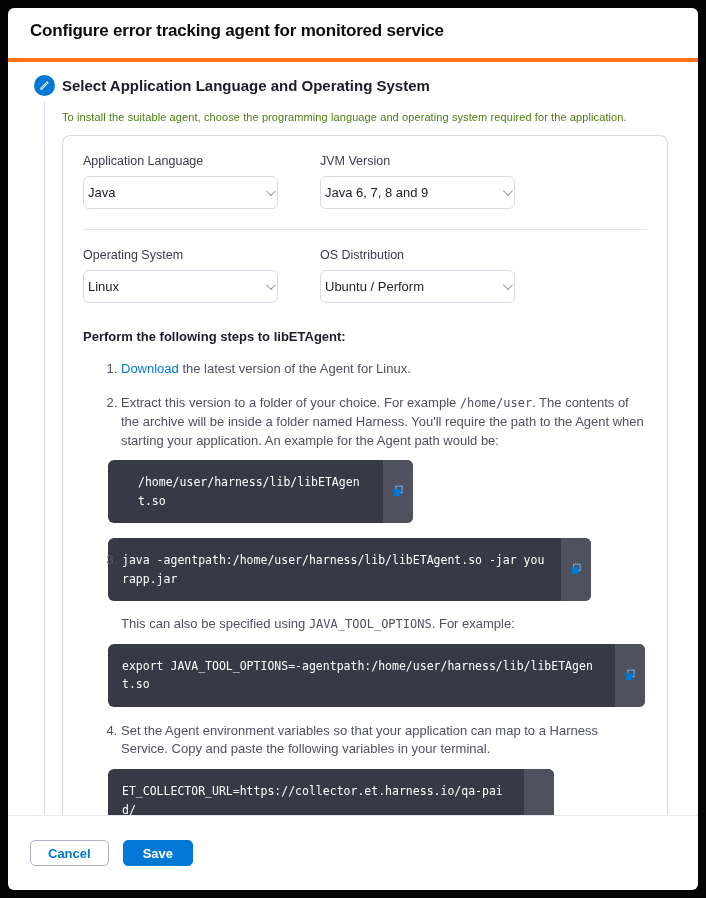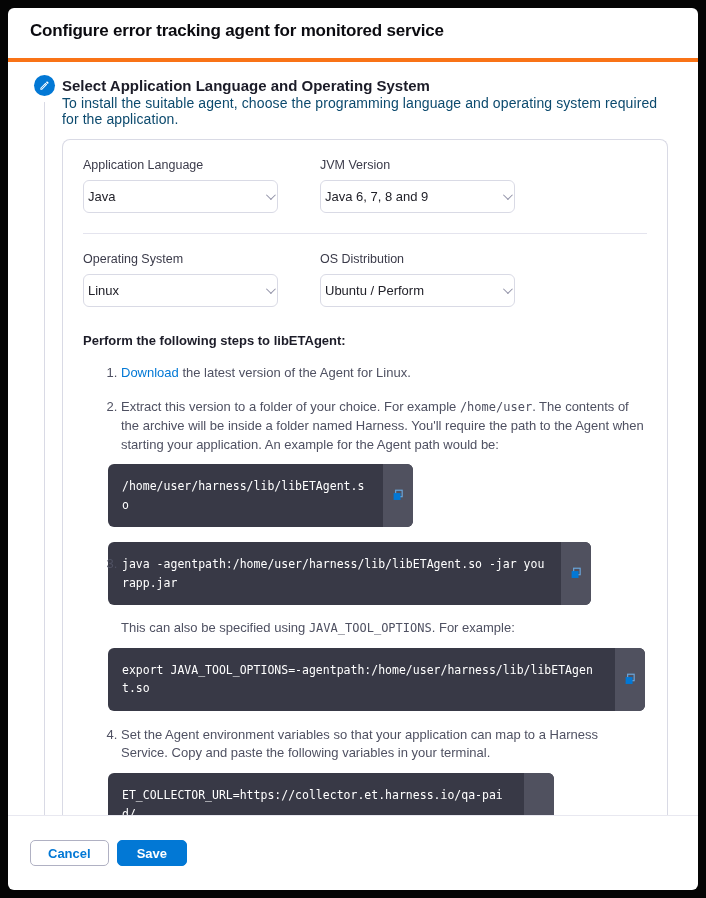--- a/index.html
+++ b/index.html
@@ -44,21 +44,21 @@
     width: 21px; height: 21px;
     background: #0278d5;
     border-radius: 50%;
     display: flex; align-items: center; justify-content: center;
   }
   .timeline-line {
     position: absolute; left: 10px; top: 27px; bottom: 0;
     width: 1px; background: #d9dae5;
   }
   .step-heading { font-size: 15px; font-weight: bold; color: #1c1c28; padding-top: 2px; }
-  .step-description { font-size: 14px; color: #0c4a6e; margin-top: 1px; letter-spacing: 0.1px; }
+  .step-description { font-size: 11px; color: #4d7c0f; margin-top: 17px; letter-spacing: 0.1px; }
   
   .config-card {
     margin-top: 12px;
     border: 1px solid #d9dae5;
     border-bottom: none;
     border-radius: 8px 8px 0 0;
     padding: 18px 20px 60px 20px;
     min-height: 720px;
   }
   .fields-row { display: flex; gap: 42px; }
@@ -111,31 +111,31 @@
     word-break: break-all;
     line-height: 1.6;
     display: flex; flex-direction: column; justify-content: center;
   }
   .copy-strip {
     flex: 0 0 30px;
     background: #50515f;
     display: flex; align-items: center; justify-content: center;
     cursor: pointer;
   }
-  .code-w1 { width: 305px; }
+  .code-w1 { width: 305px; padding-left: 16px; }
   .code-w2 { width: 483px; }
   .code-w3 { width: 537px; }
   .code-w4 { width: 446px; }
   .code-note { margin: 2px 0 10px 0; }
   
   .dialog-footer {
     flex: 0 0 auto;
     border-top: 1px solid #e8e8f0;
     padding: 24px 22px 24px 22px;
-    display: flex; gap: 8px;
+    display: flex; gap: 14px;
   }
   .btn {
     height: 26px;
     border-radius: 5px;
     font-size: 13px;
     font-weight: bold;
     font-family: "Liberation Sans", sans-serif;
     display: inline-flex; align-items: center; justify-content: center;
     cursor: pointer;
   }

